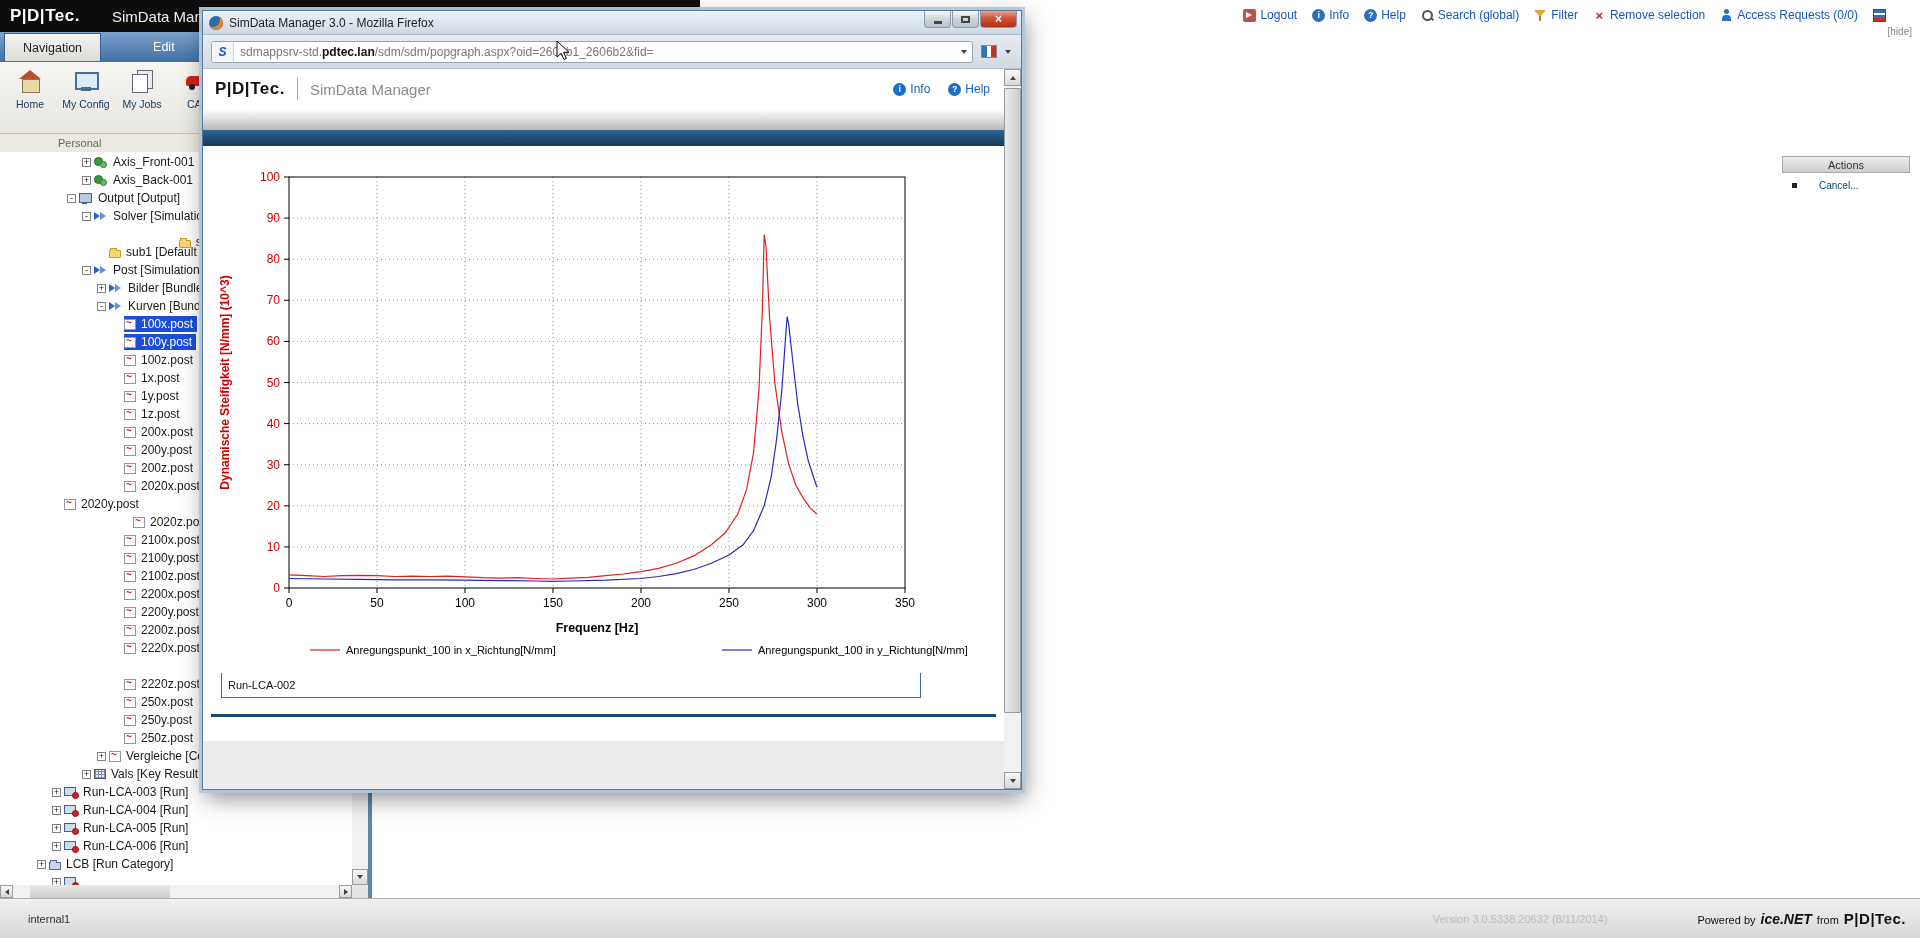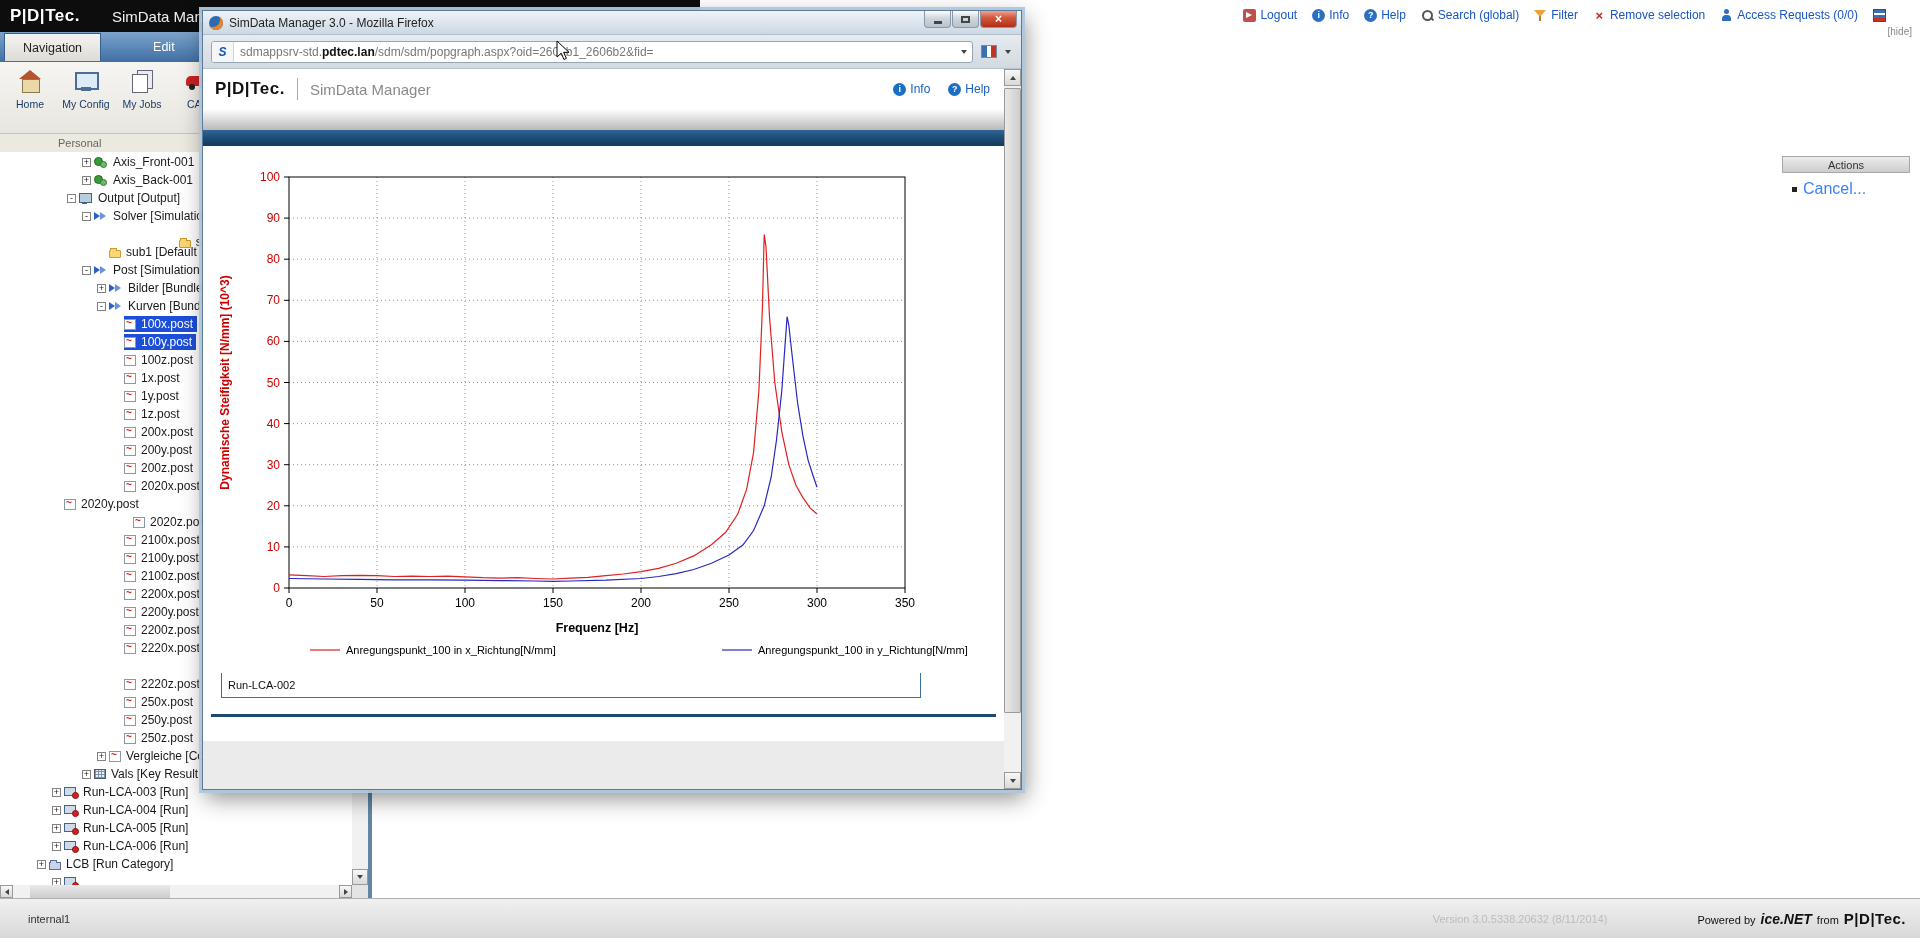--- a/index.html
+++ b/index.html
@@ -122,21 +122,21 @@
   #sb-corner { position:absolute; left:352px; top:885px; width:16px; height:13px; background:#e4e4e4; }
   #splitter { position:absolute; left:368px; top:32px; width:4px; height:866px; background:#5f87a5; }
   #splitter-grip { position:absolute; left:361px; top:772px; width:18px; height:9px; background:#3a76a8; border-radius:2px; }
 
   
   #actions { position:absolute; left:1782px; top:156px; width:128px; }
   #actions .hdr { height:17px; background:linear-gradient(#ececec,#cdcdcd); border:1px solid #a8a8a8;
     font-size:11px; color:#333; display:flex; align-items:center; justify-content:center; }
   #actions .item { display:flex; align-items:center; margin:7px 0 0 10px; cursor:pointer; }
   #actions .bullet { width:5px; height:5px; background:#222; margin-right:6px; }
-  #actions .item span.lbl { color:#3b82f6; font-size:16px; }
+  #actions .item span.lbl { color:#0c4a6e; font-size:10px;margin-left:16px; }
 
   
   #statusbar { position:absolute; left:0; top:898px; width:1920px; height:40px;
     background:linear-gradient(#f0f0f0,#d8d8d8); border-top:1px solid #b0b0b0;
     display:flex; align-items:center; font-size:11px; color:#333; }
   #statusbar .realm { margin-left:28px; }
   #statusbar .ver { margin-left:auto; color:#bcbcbc; }
   #statusbar .powered { margin-left:90px; margin-right:14px; display:flex; align-items:baseline; gap:5px; color:#111; }
   #statusbar .powered .logo1 { font-weight:bold; font-size:14px; font-style:italic; }
   #statusbar .powered .logo2 { font-weight:bold; font-size:15px; letter-spacing:.5px; }

